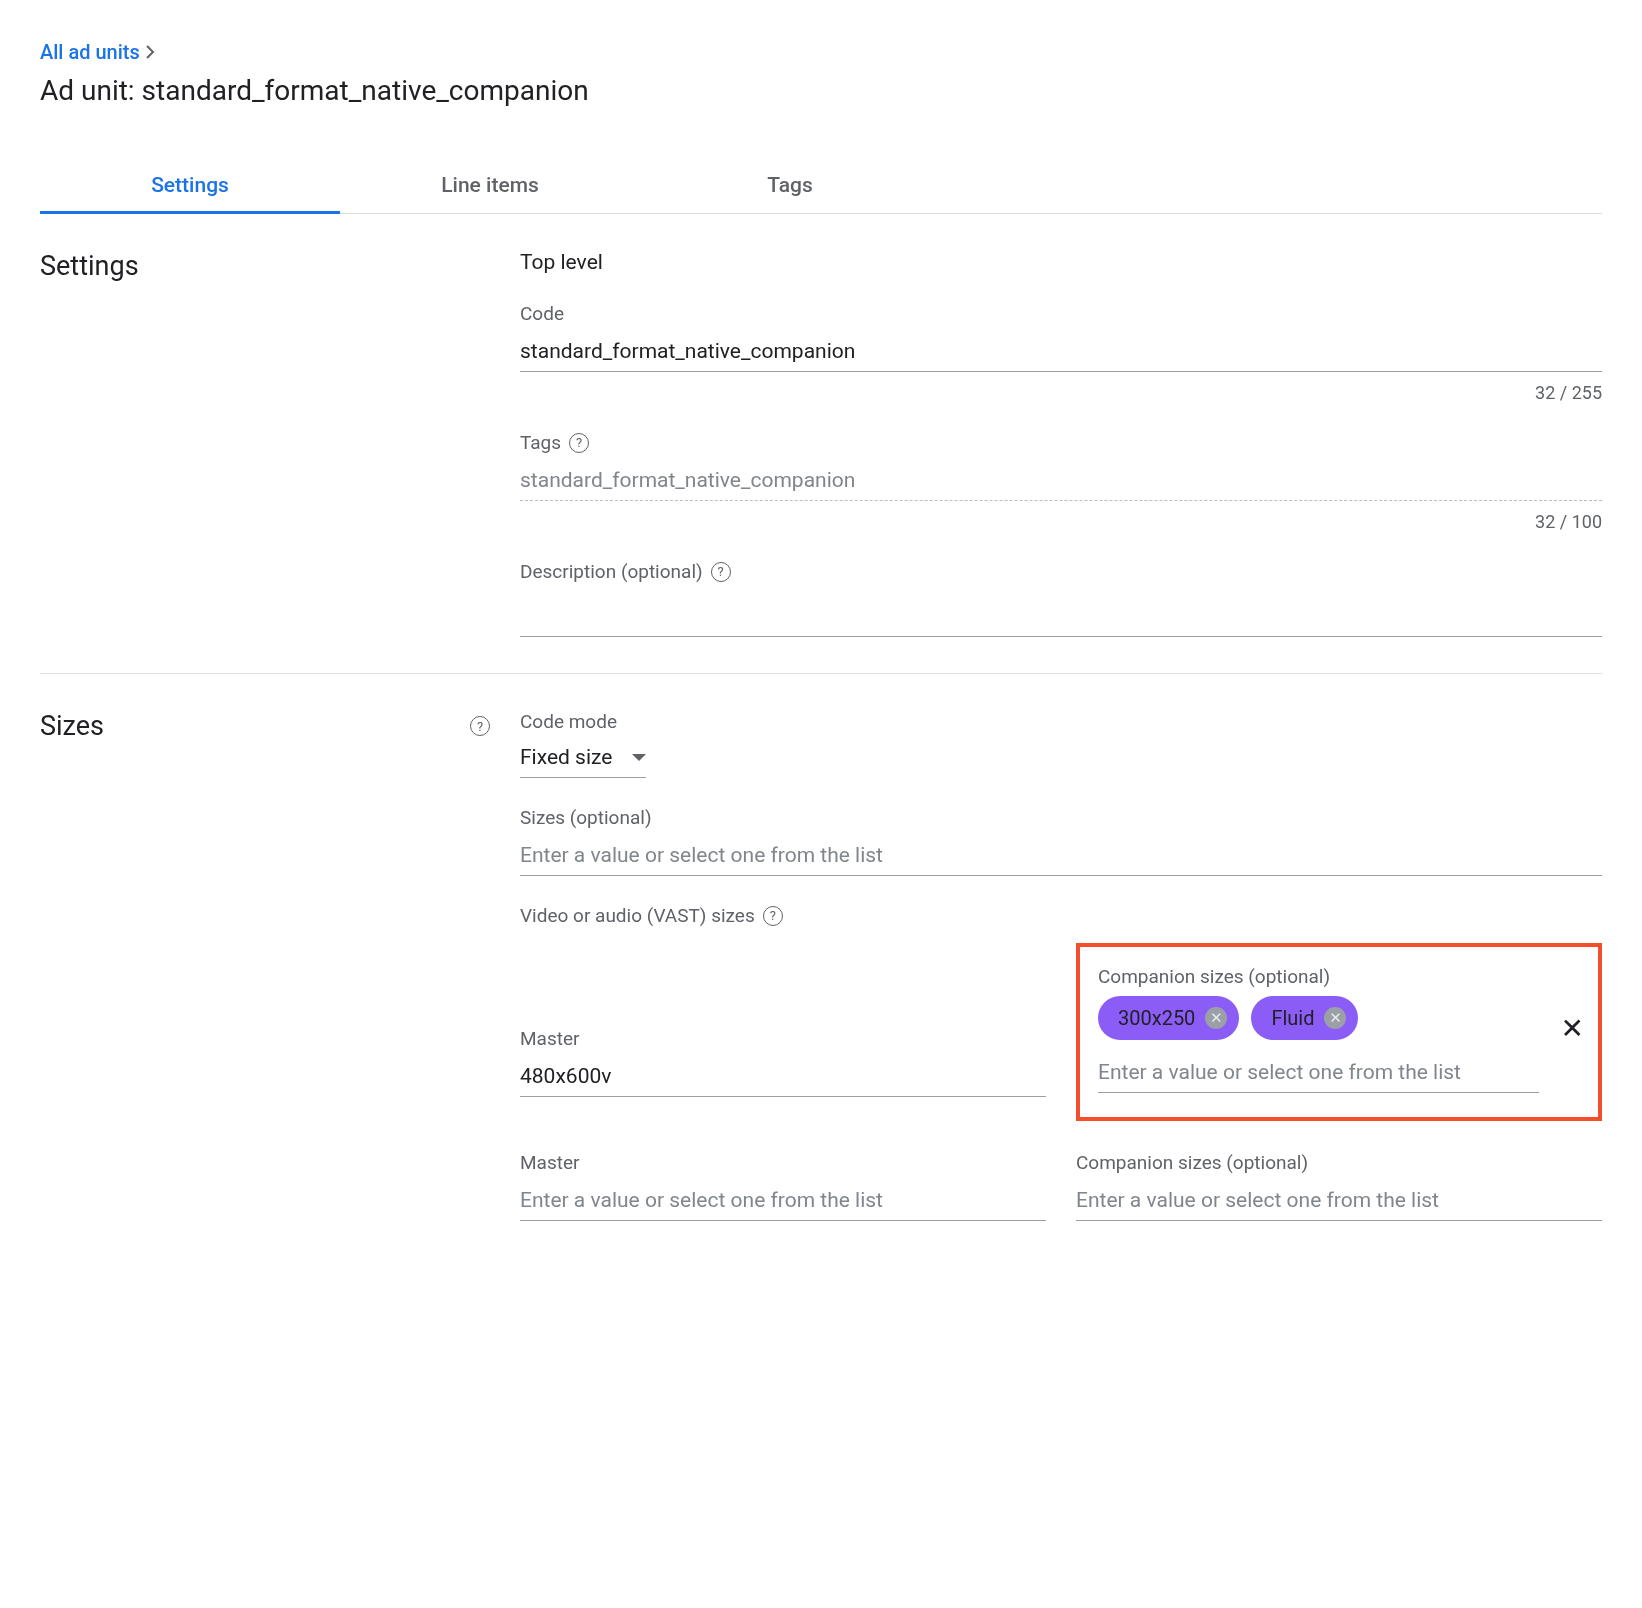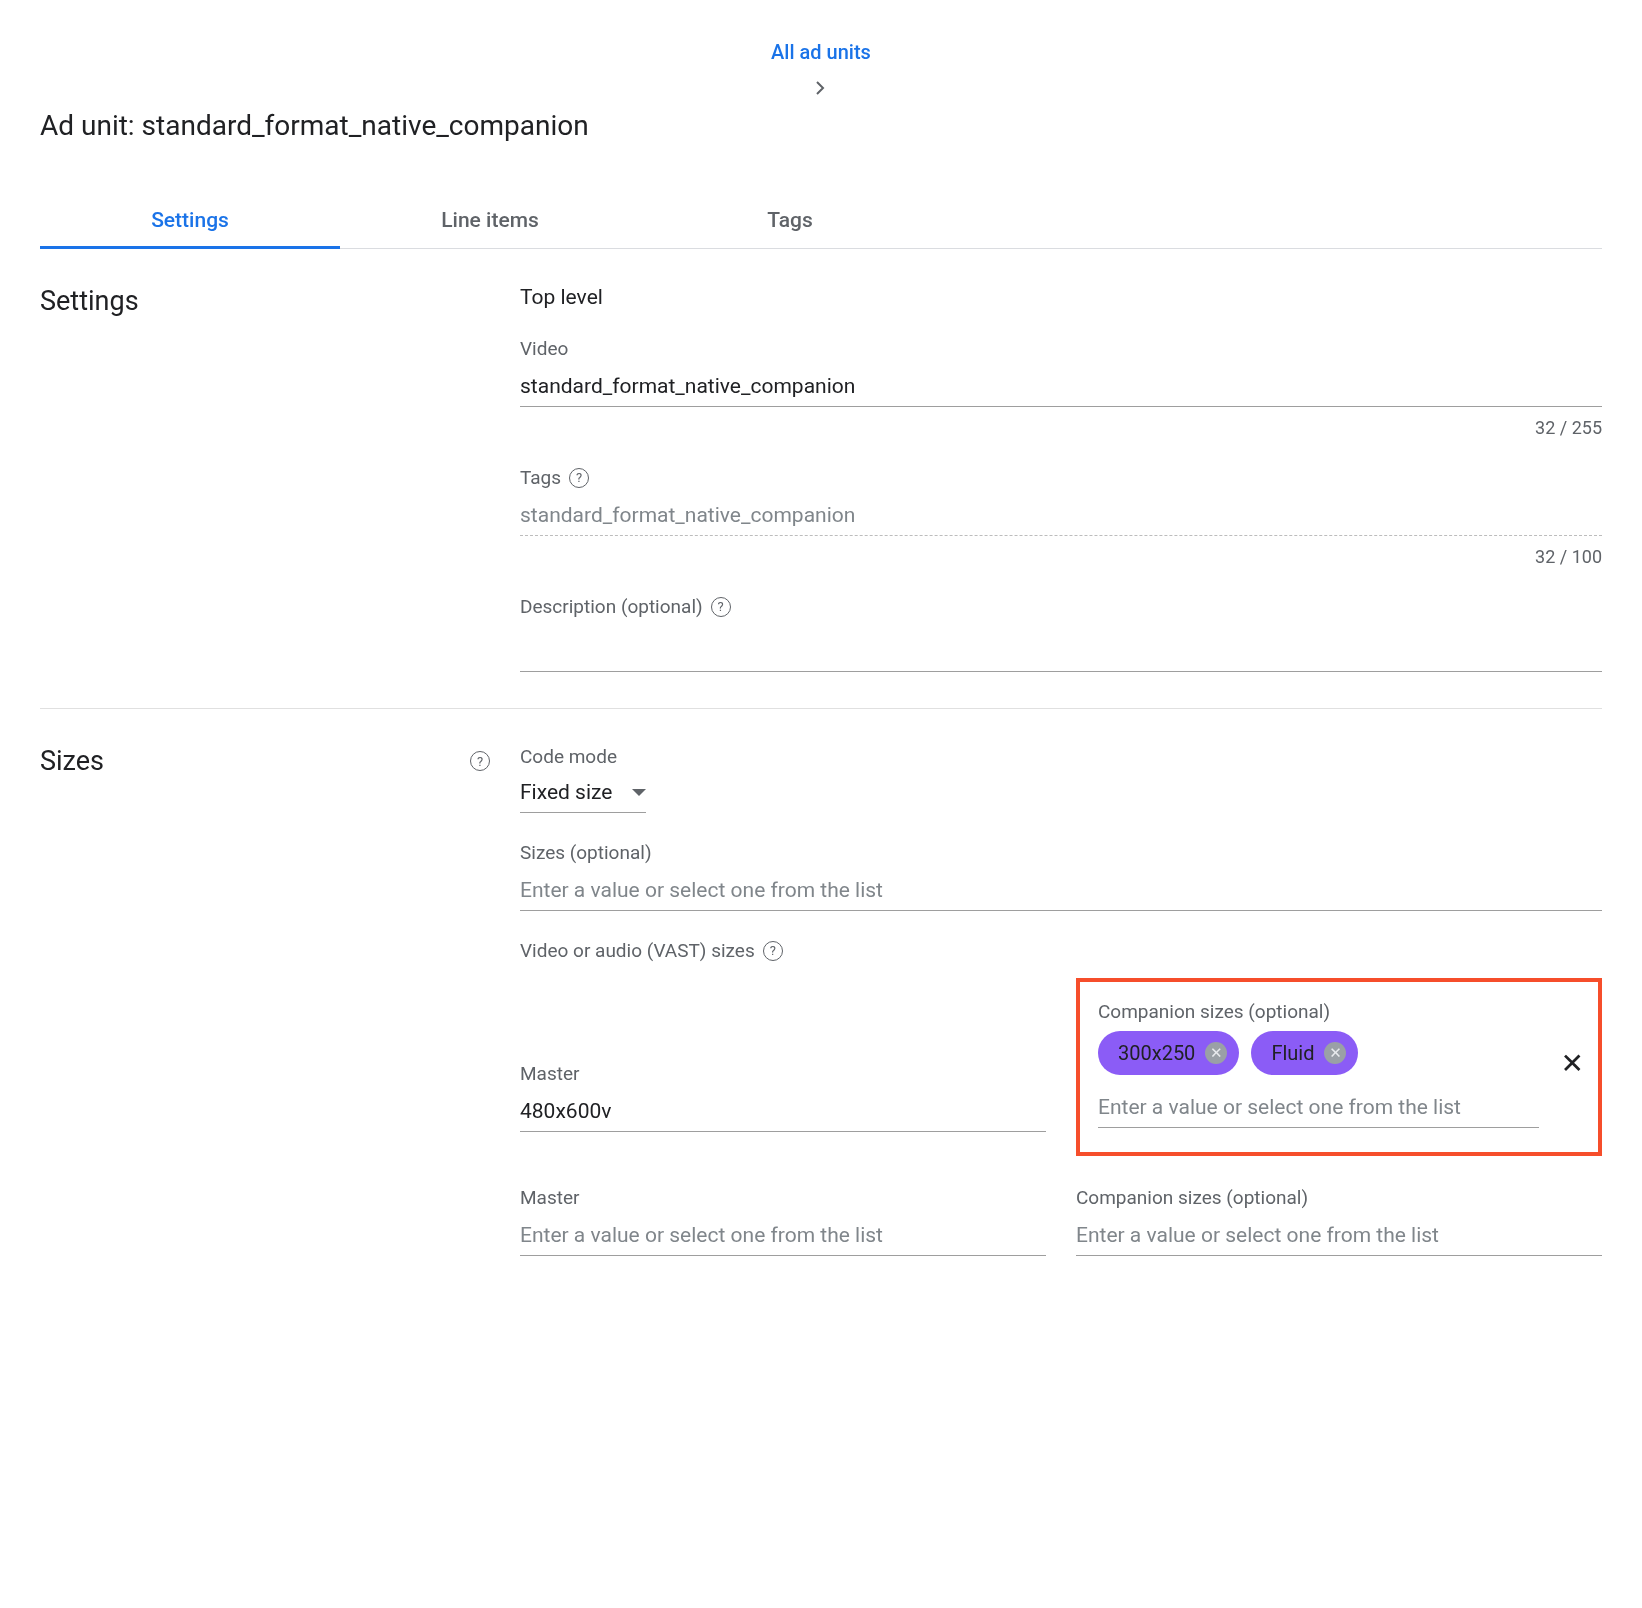--- a/index.html
+++ b/index.html
@@ -8,26 +8,25 @@
     padding: 40px 40px 60px 40px;
     font-family: "Google Sans", Roboto, Arial, sans-serif;
     color: #202124;
     background: #fff;
     font-size: 20px;
   }
   a { text-decoration: none; }
   .breadcrumb {
     display: flex;
     align-items: center;
-    gap: 14px;
+    gap: 6px;
     color: #1a73e8;
     font-size: 20px;
     font-weight: 500;
     margin-bottom: 10px;
-    flex-direction: column;
   }
   .breadcrumb .chev {
     color: #5f6368;
     font-size: 18px;
   }
   .page-title {
     font-size: 28px;
     font-weight: 400;
     margin: 0 0 48px 0;
     color: #202124;
@@ -217,21 +216,21 @@
   <div class="section-left">
     <h2>Settings</h2>
   </div>
   <div class="section-right">
 
     <div class="field">
       <div class="static-value">Top level</div>
     </div>
 
     <div class="field">
-      <div class="field-label">Video</div>
+      <div class="field-label">Code</div>
       <input class="text-input" type="text" value="standard_format_native_companion" style="">
       <div class="counter">32 / 255</div>
     </div>
 
     <div class="field">
       <div class="field-label">
         <span>Tags</span>
         <span class="help-icon">?</span>
       </div>
       <input class="text-input dashed" type="text" readonly="" value="standard_format_native_companion" style="">

